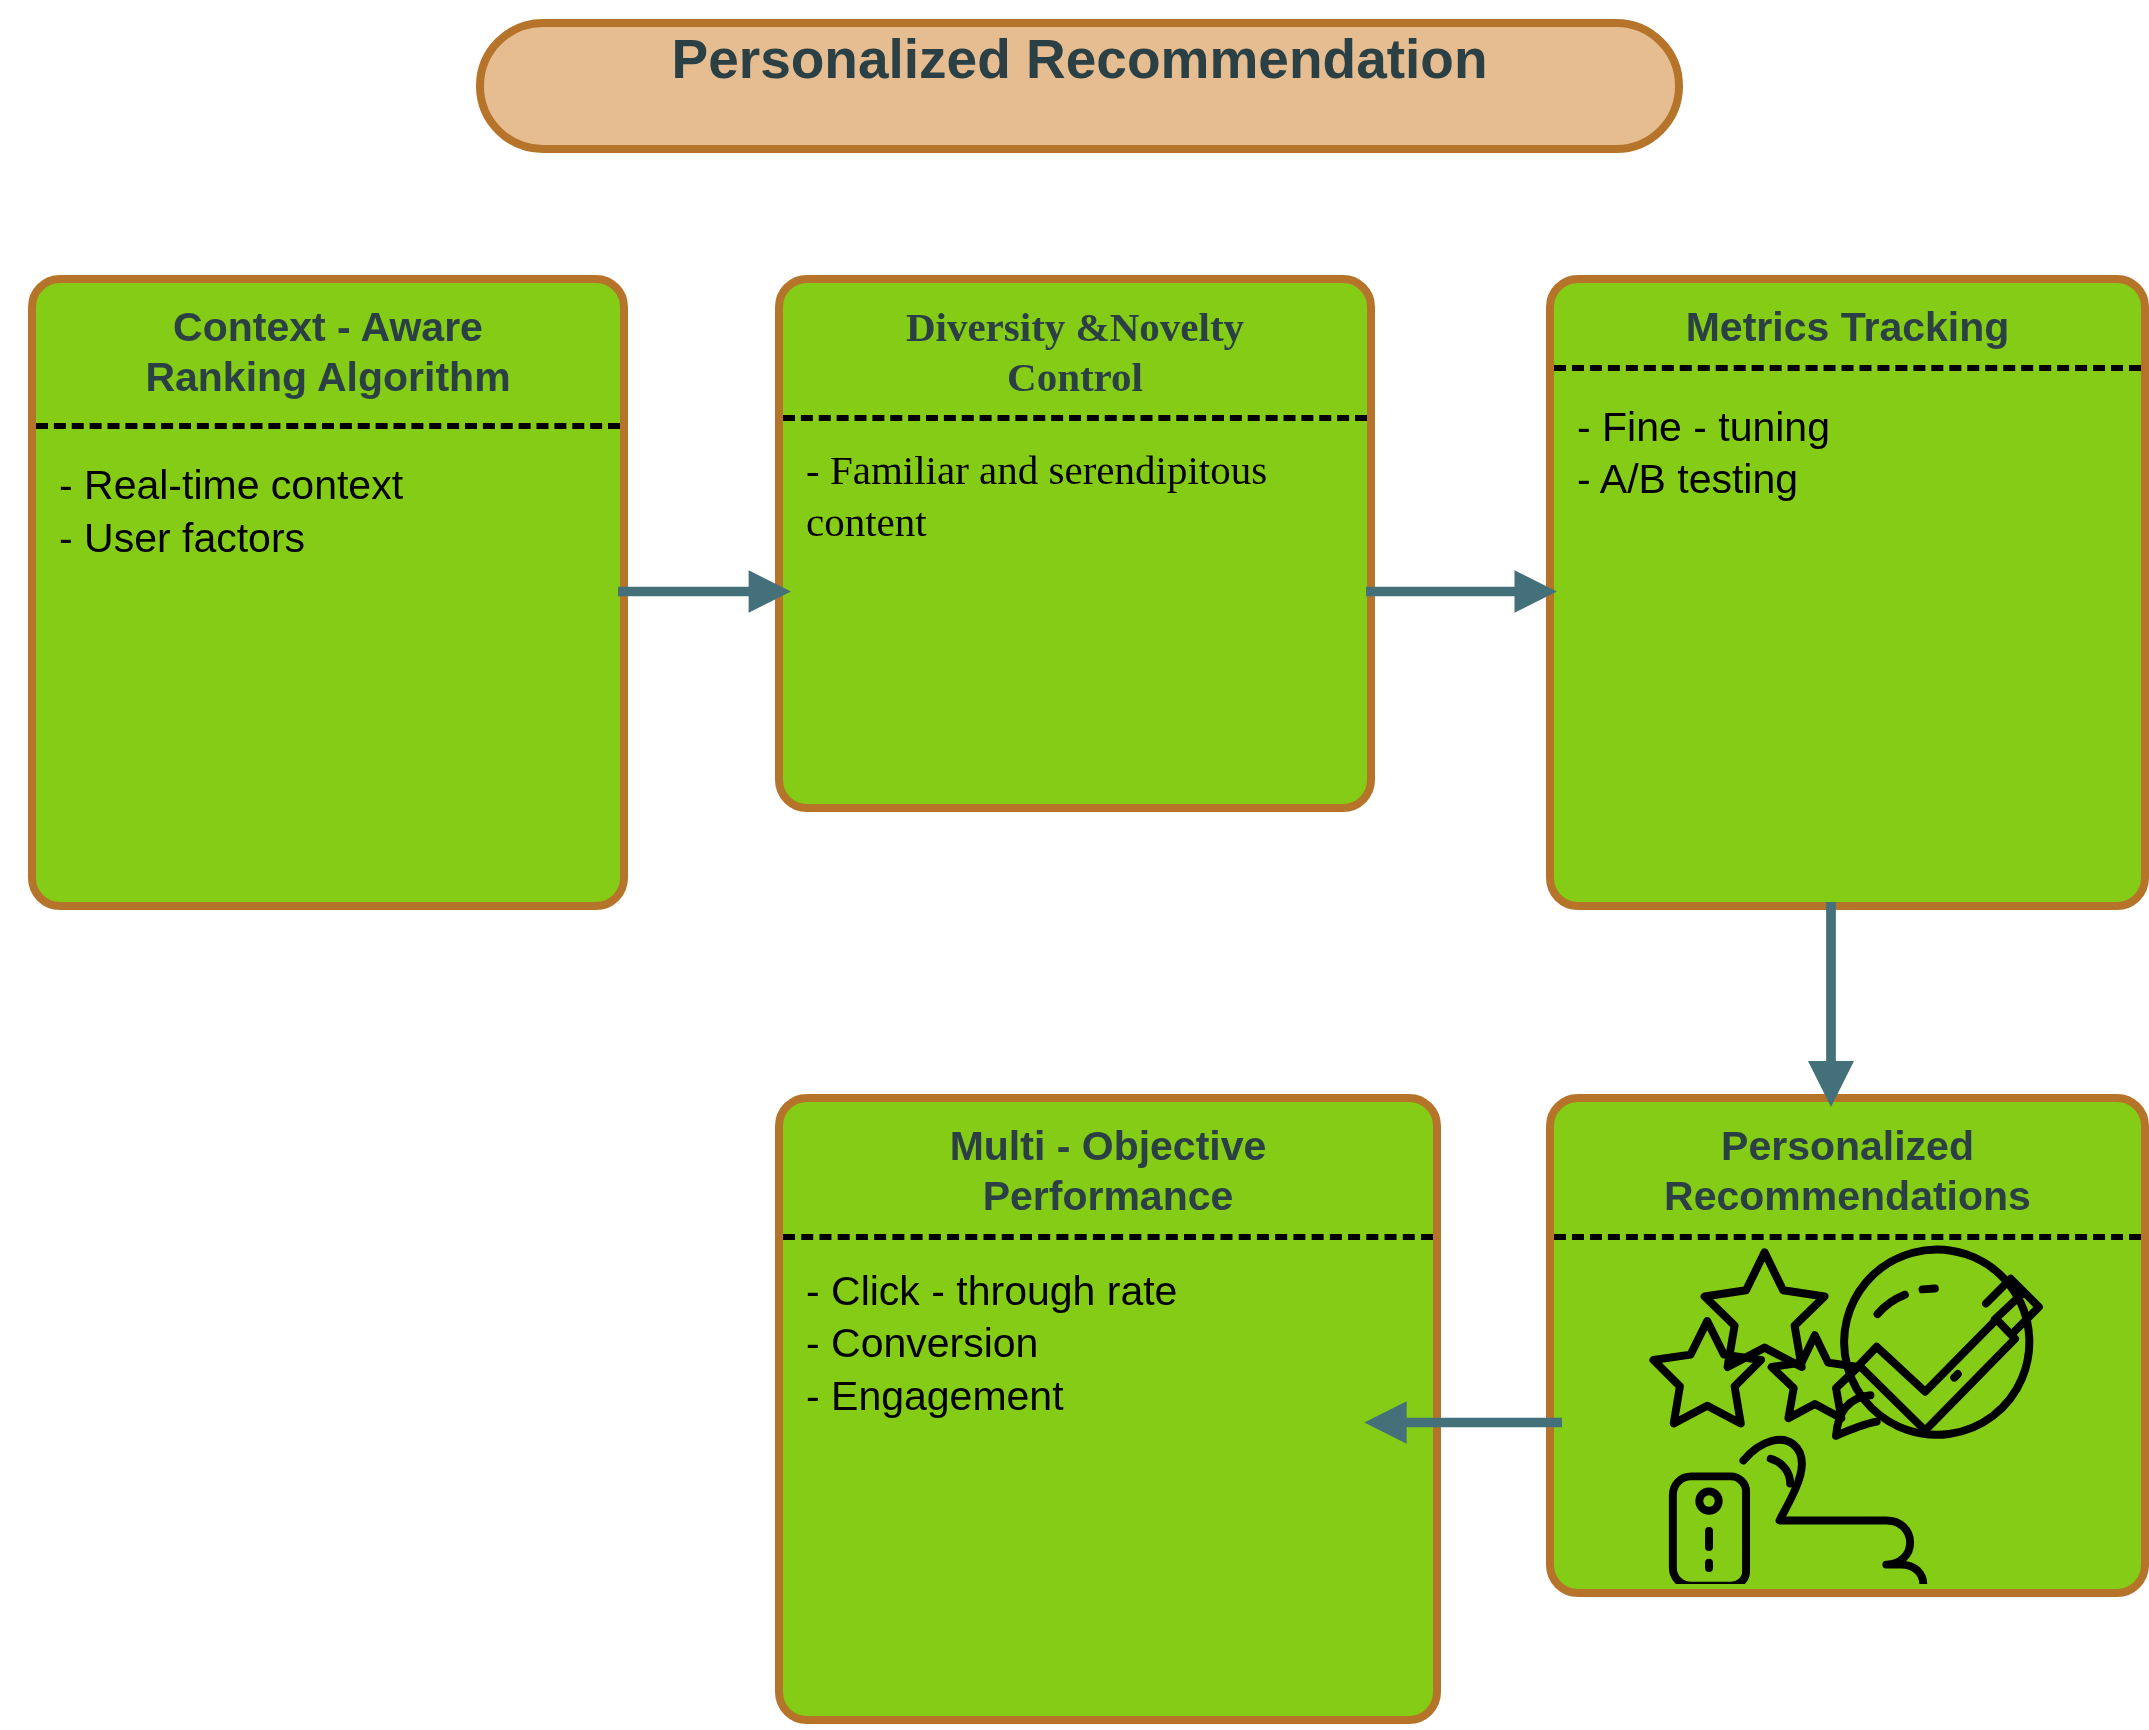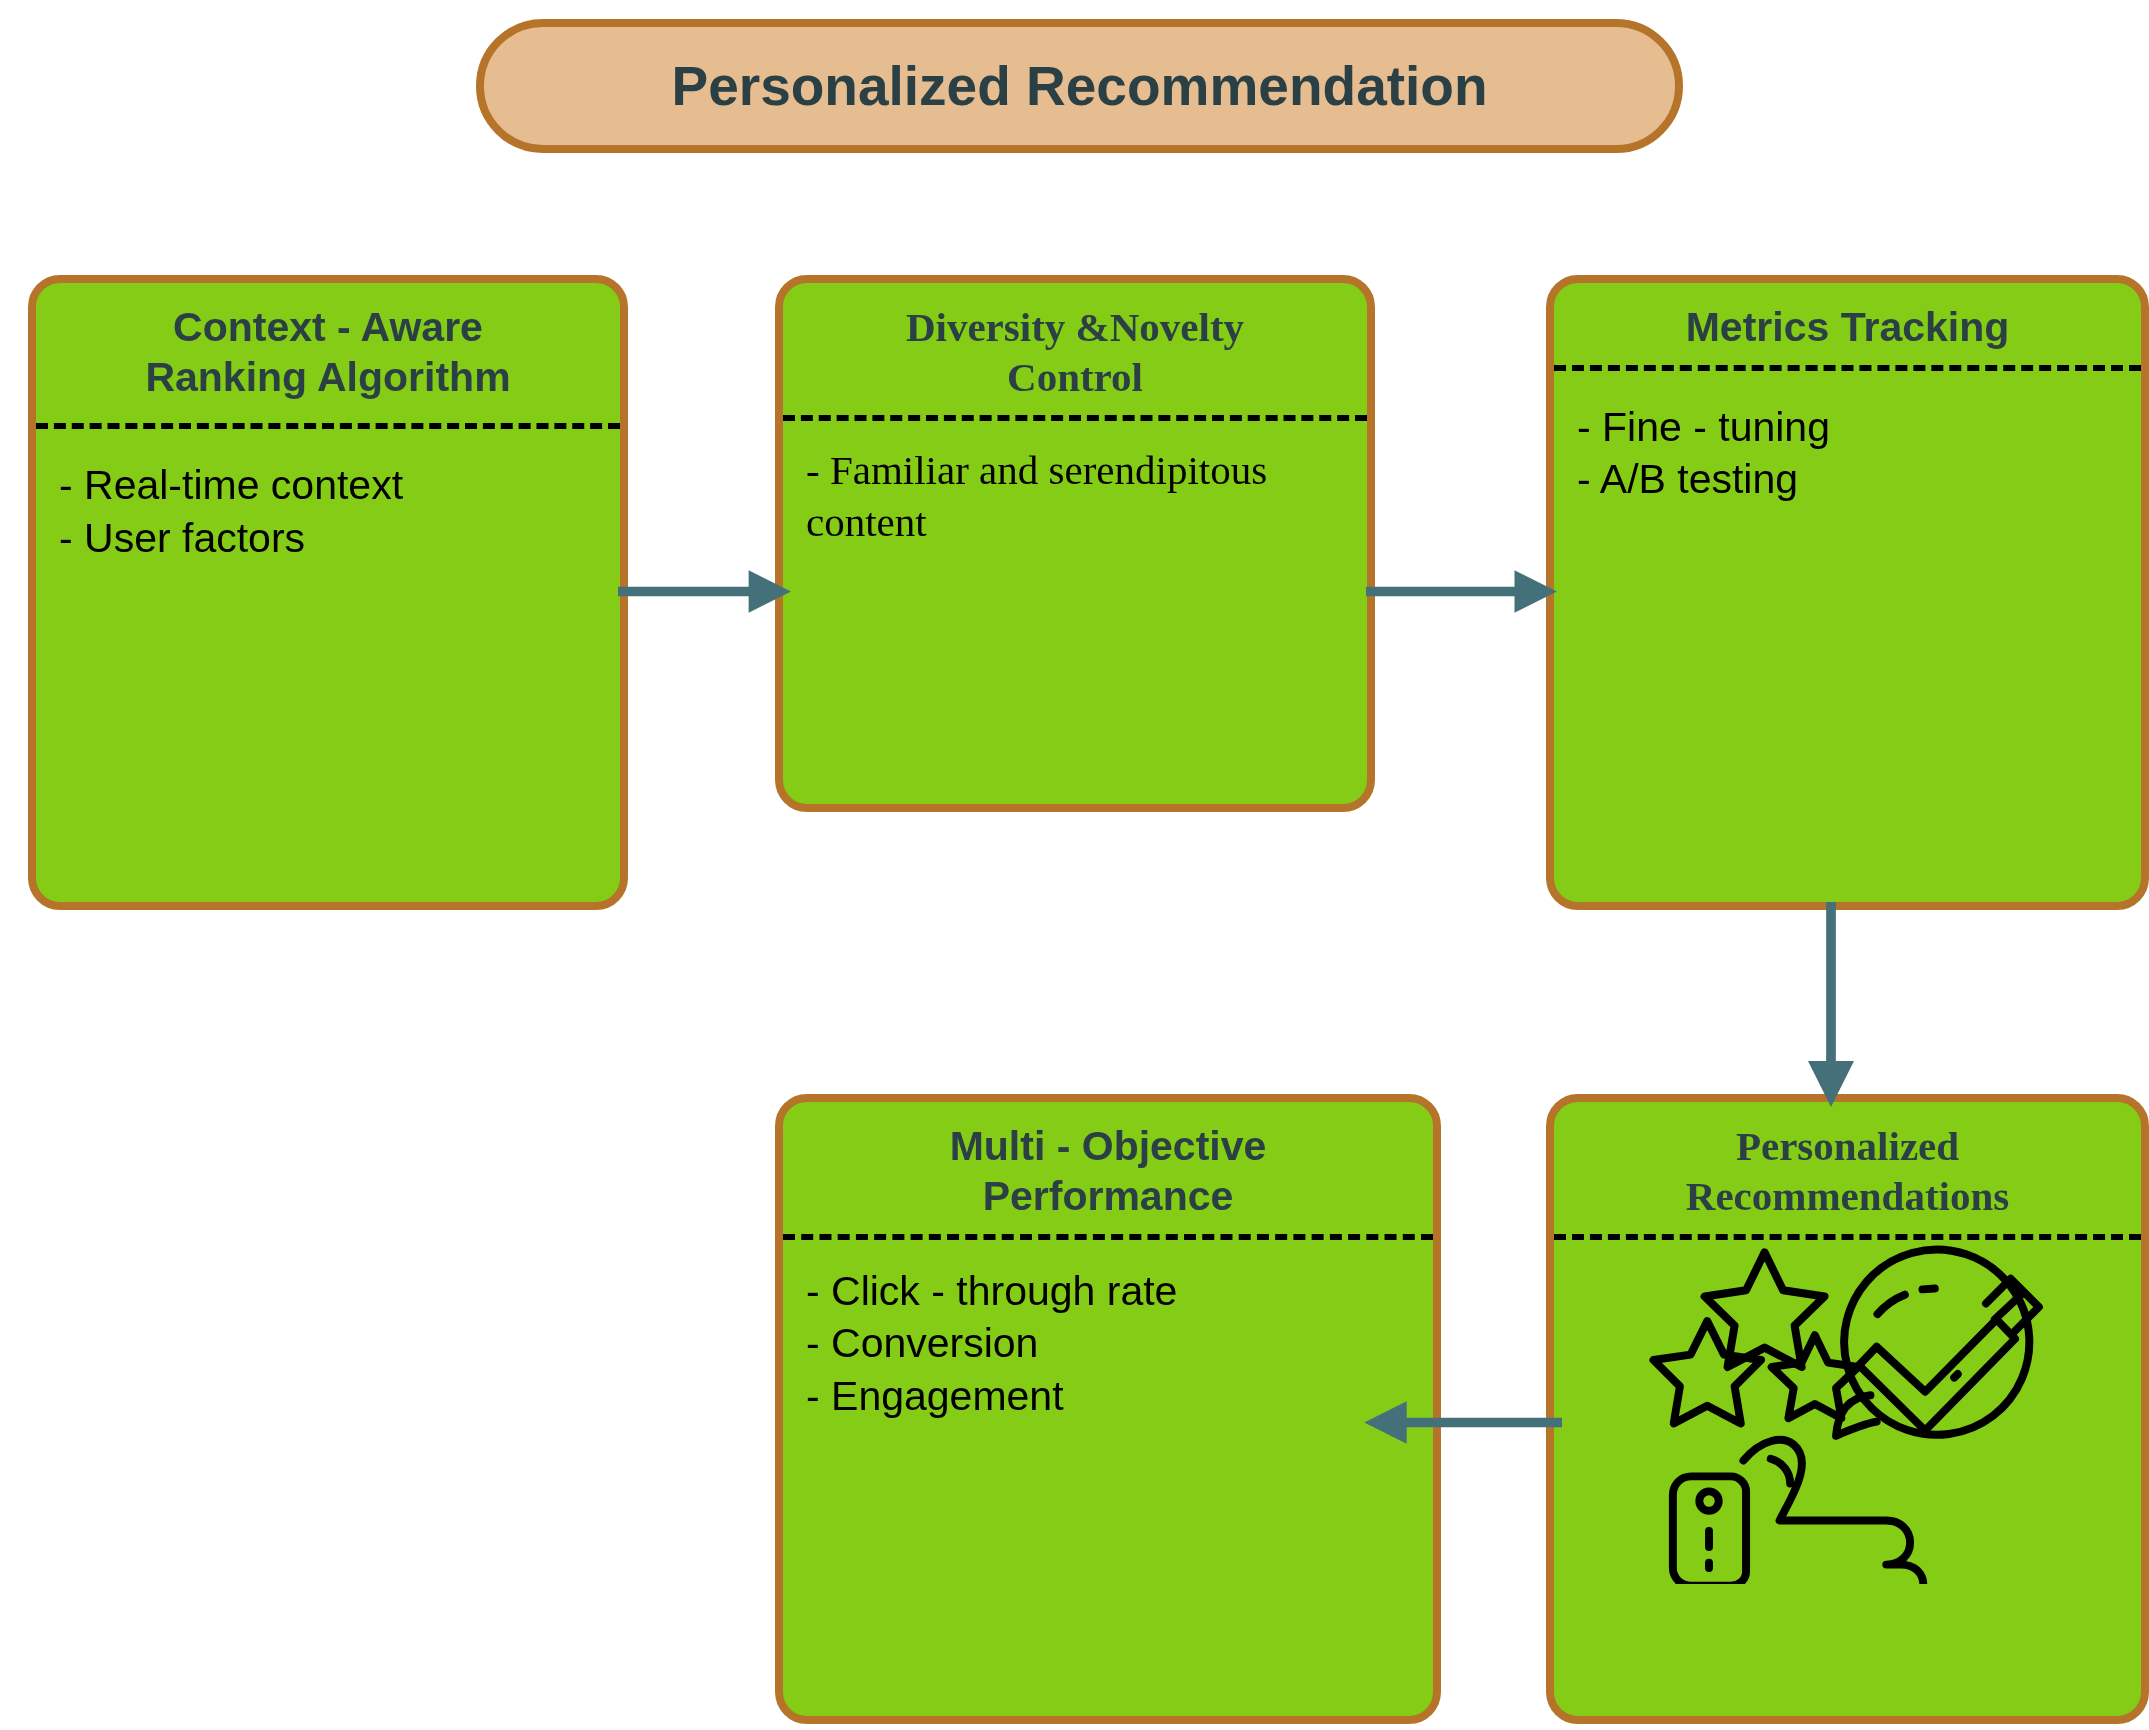--- a/index.html
+++ b/index.html
@@ -27,21 +27,21 @@
     position: absolute;
     left: 476px;
     top: 19.4px;
     width: 1207px;
     height: 134px;
     box-sizing: border-box;
     background: #E6BD91;
     border: 8px solid #B5742A;
     border-radius: 67px;
     display: flex;
-    align-items: center;
+    align-items: flex-start;
     justify-content: center;
   }
   .title-text {
     font-size: 55px;
     font-weight: bold;
     color: #2B4044;
     letter-spacing: 0px;
     white-space: nowrap;
   }
 
@@ -83,21 +83,21 @@
   #card-context .divider { margin-top: 21px; }
 
   #card-diversity { left: 775px;  top: 275px;  width: 600px;  height: 537px; font-family: Liberation Serif, serif; }
   #card-diversity .card-body { padding-top: 23px; }
 
   #card-metrics   { left: 1546px; top: 275px;  width: 603px;  height: 635px; }
 
   #card-multi     { left: 775px;  top: 1094px; width: 666px;  height: 630px; }
   #card-multi .card-body { padding-top: 25px; }
 
-  #card-personal  { left: 1546px; top: 1094px; width: 603px;  height: 630px; font-family: Liberation Serif, serif; }
+  #card-personal  { left: 1546px; top: 1094px; width: 603px;  height: 503px; }
   #card-personal .card-body { padding: 0; }
 
   
   .icon-wrap {
     display: flex;
     align-items: center;
     justify-content: center;
     padding-top: 12.4px;
   }
 

